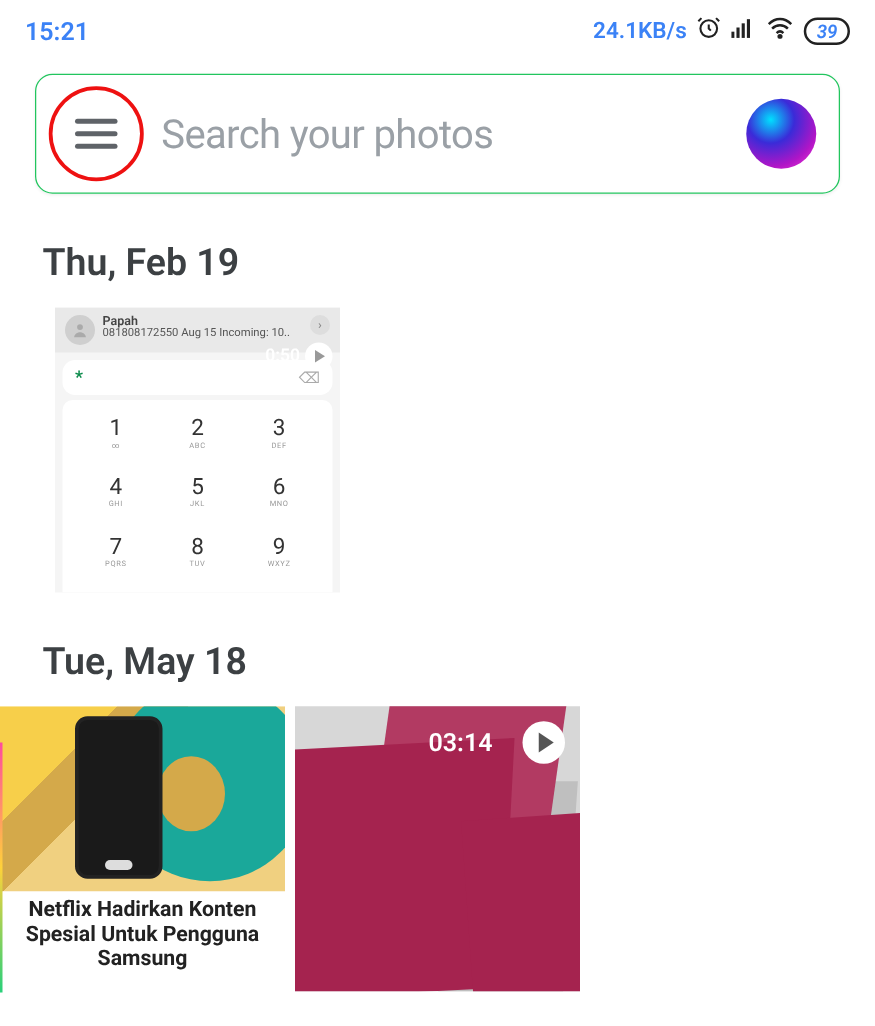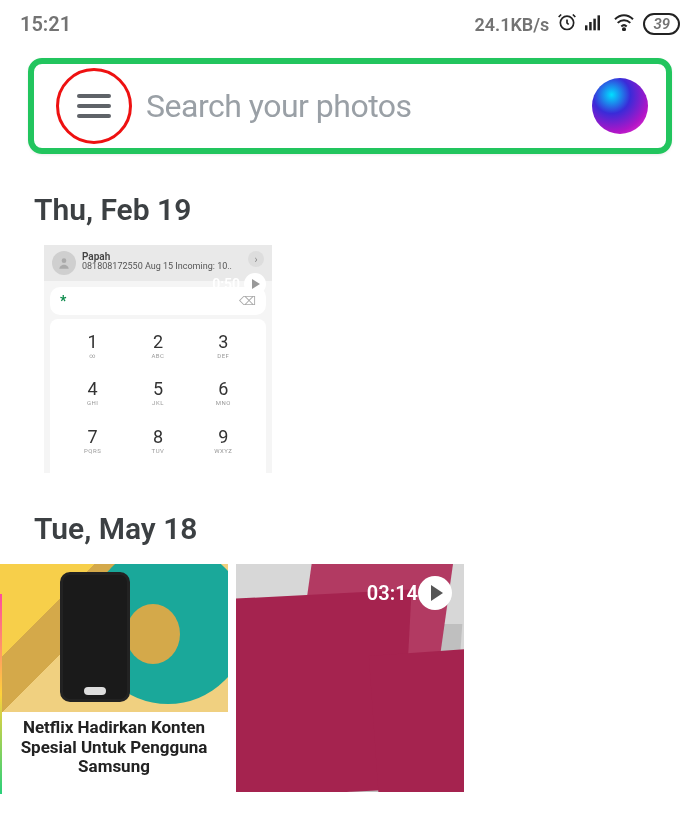--- a/index.html
+++ b/index.html
@@ -12,21 +12,21 @@
     position: relative;
   }
   
   .status-bar {
     display: flex;
     justify-content: space-between;
     align-items: flex-end;
     padding: 12px 20px 4px 20px;
     font-size: 20px;
     font-weight: 600;
-    color: #737373;
+    color: #3b82f6;
   }
   .status-right {
     display: flex;
     align-items: center;
     gap: 8px;
     font-size: 18px;
   }
   .battery {
     border: 2px solid #222;
     border-radius: 12px;
@@ -35,24 +35,24 @@
     font-weight: 600;
     font-style: italic;
   }
   
   .search-wrap {
     margin: 18px 28px 0 28px;
   }
   .search-bar {
     display: flex;
     align-items: center;
-    border: 6px solid #22c55e;
+    border: 1px solid #22c55e;
     border-radius: 14px;
     height: 96px;
-    padding: 0 18px 0 22px;
+    padding: 0 18px 0 10px;
     box-shadow: 0 1px 3px rgba(0,0,0,0.08);
   }
   .menu-circle {
     width: 76px;
     height: 76px;
     border: 3px solid #e11;
     border-radius: 50%;
     display: flex;
     align-items: center;
     justify-content: center;
@@ -194,21 +194,21 @@
     background:#d7d7d7;position:relative;overflow:hidden;
   }
   .pink-shape{
     position:absolute;background:#a5234f;
   }
   .ps1{left:-10px;top:30px;width:180px;height:200px;transform:skewX(-6deg) rotate(-3deg);}
   .ps2{left:70px;top:-30px;width:140px;height:150px;transform:rotate(8deg);background:#b23a62;}
   .ps3{right:-20px;bottom:-10px;width:110px;height:150px;transform:rotate(-4deg);background:#a5234f;}
   .grey-shadow{position:absolute;left:120px;top:60px;width:100px;height:180px;background:#bfbfbf;transform:skewX(-4deg);}
   .video-overlay{
-    position:absolute;top:12px;right:12px;display:flex;align-items:center;gap:0;
+    position:absolute;top:12px;right:12px;display:flex;align-items:center;gap:24px;
     color:#fff;font-size:20px;font-weight:600;
   }
   .video-play{
     width:34px;height:34px;border-radius:50%;background:#fff;
     display:flex;align-items:center;justify-content:center;
   }
   .video-play-tri{
     width:0;height:0;border-left:12px solid #555;
     border-top:8px solid transparent;border-bottom:8px solid transparent;
     margin-left:3px;

